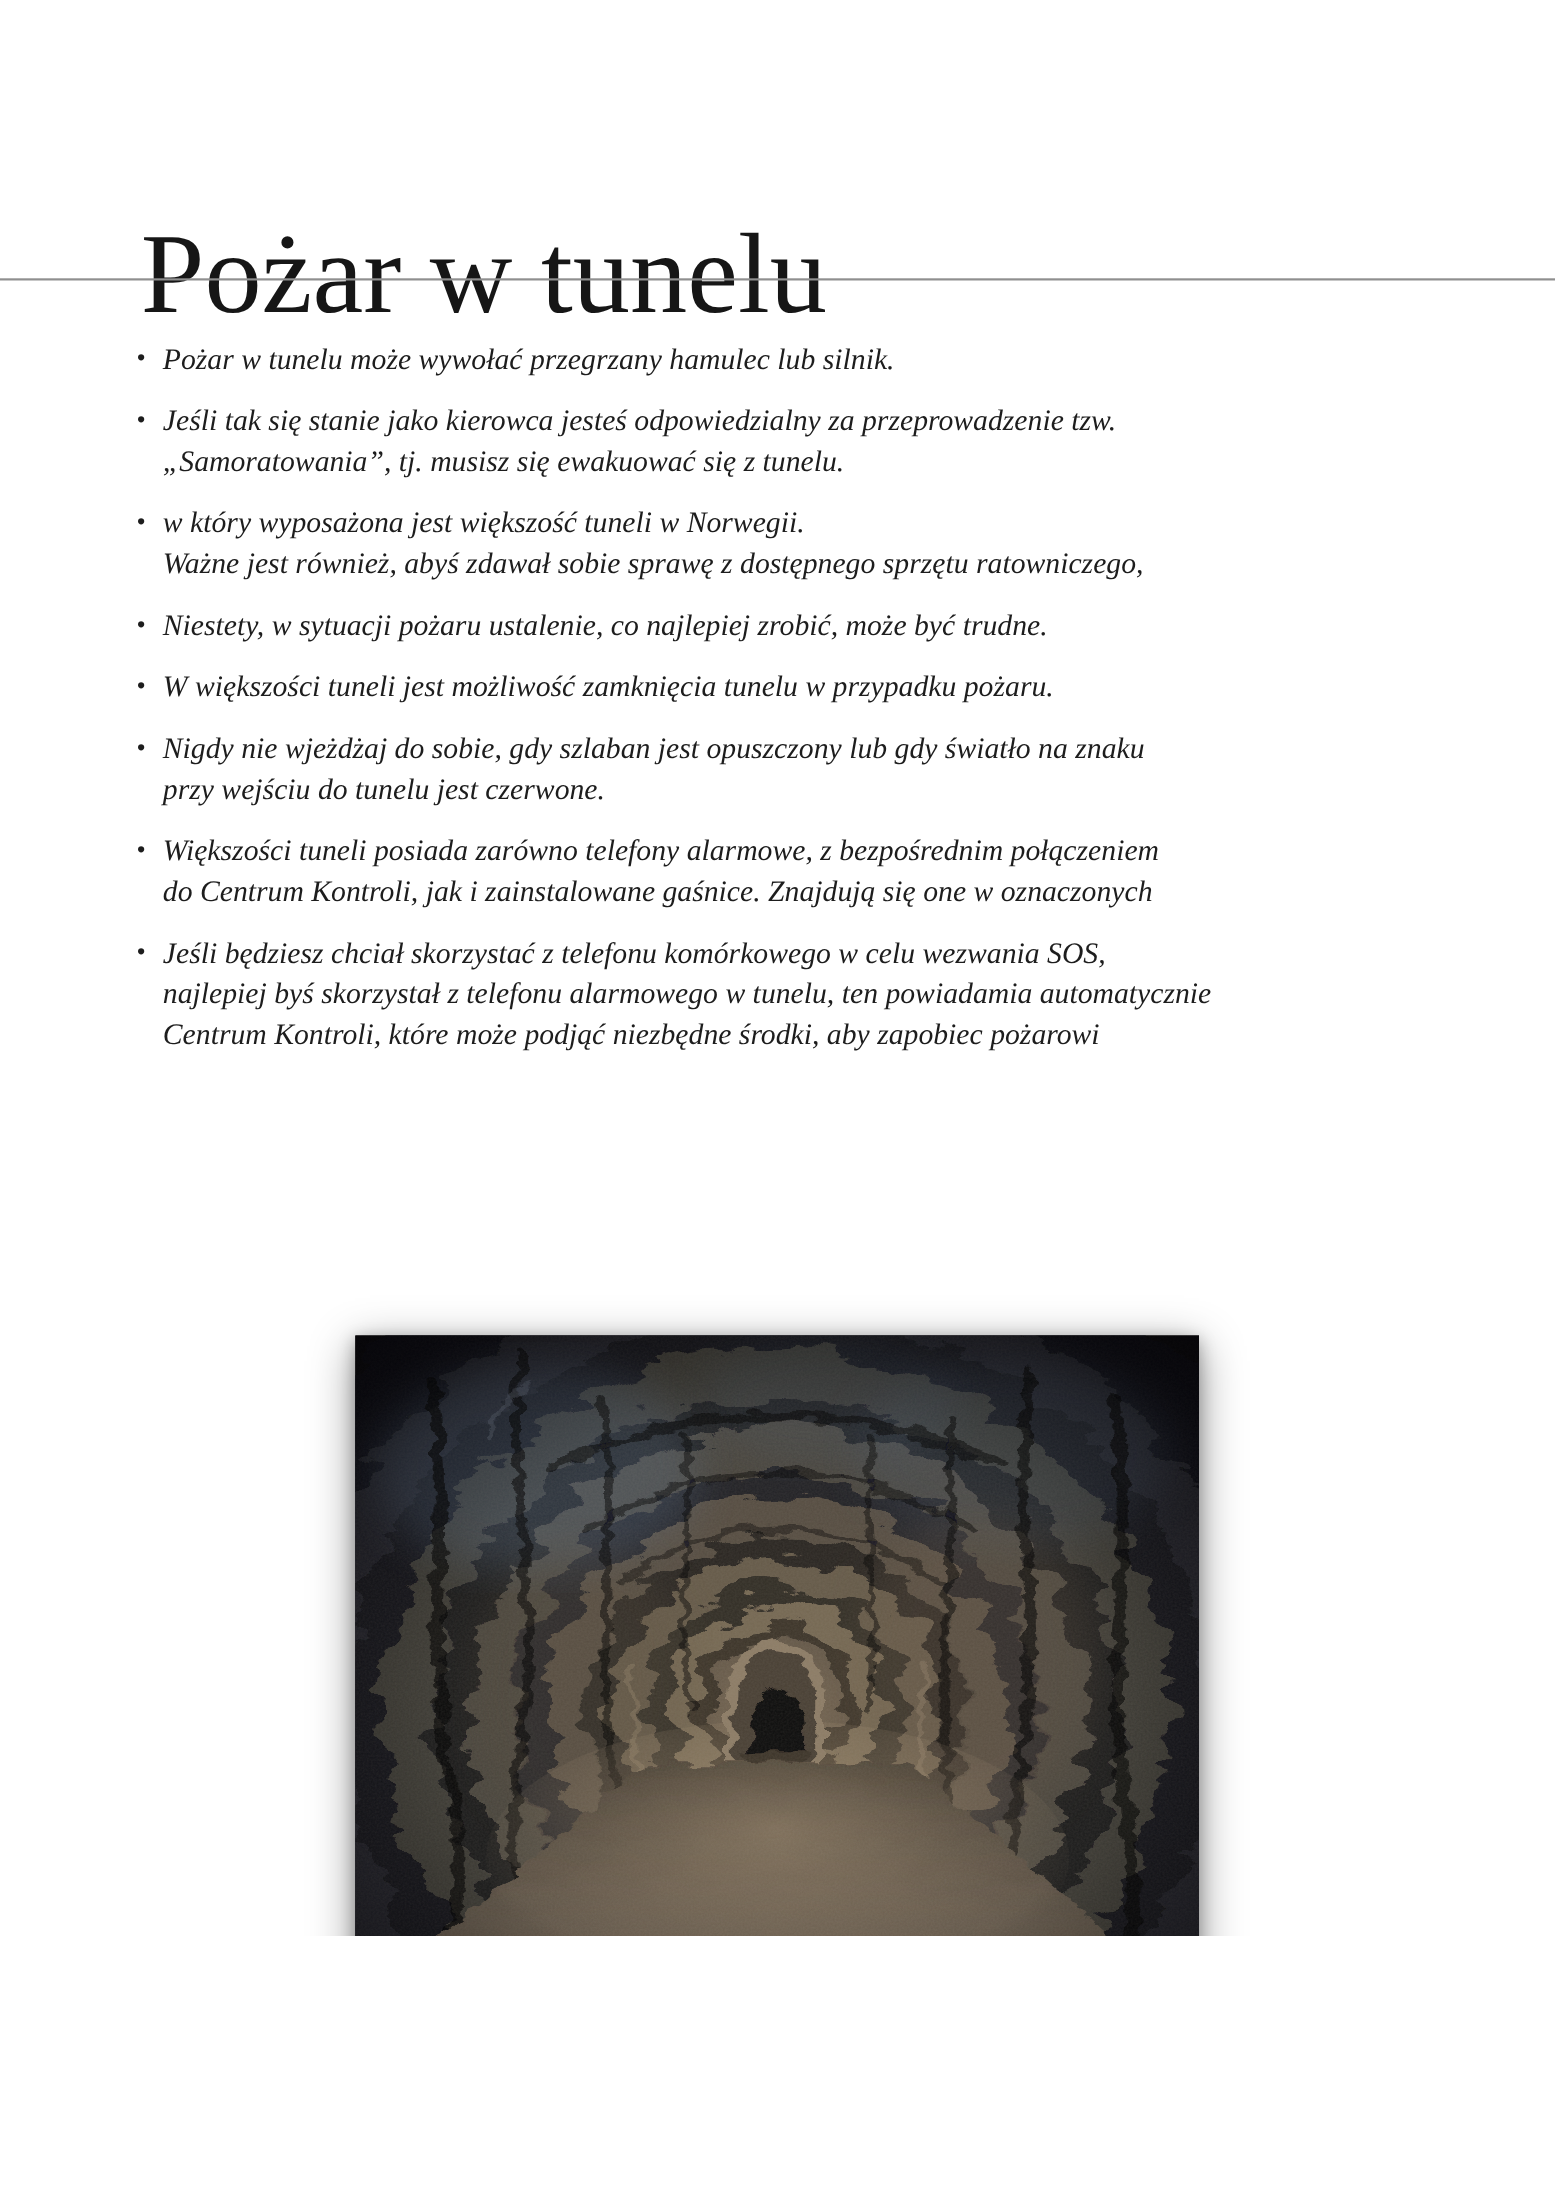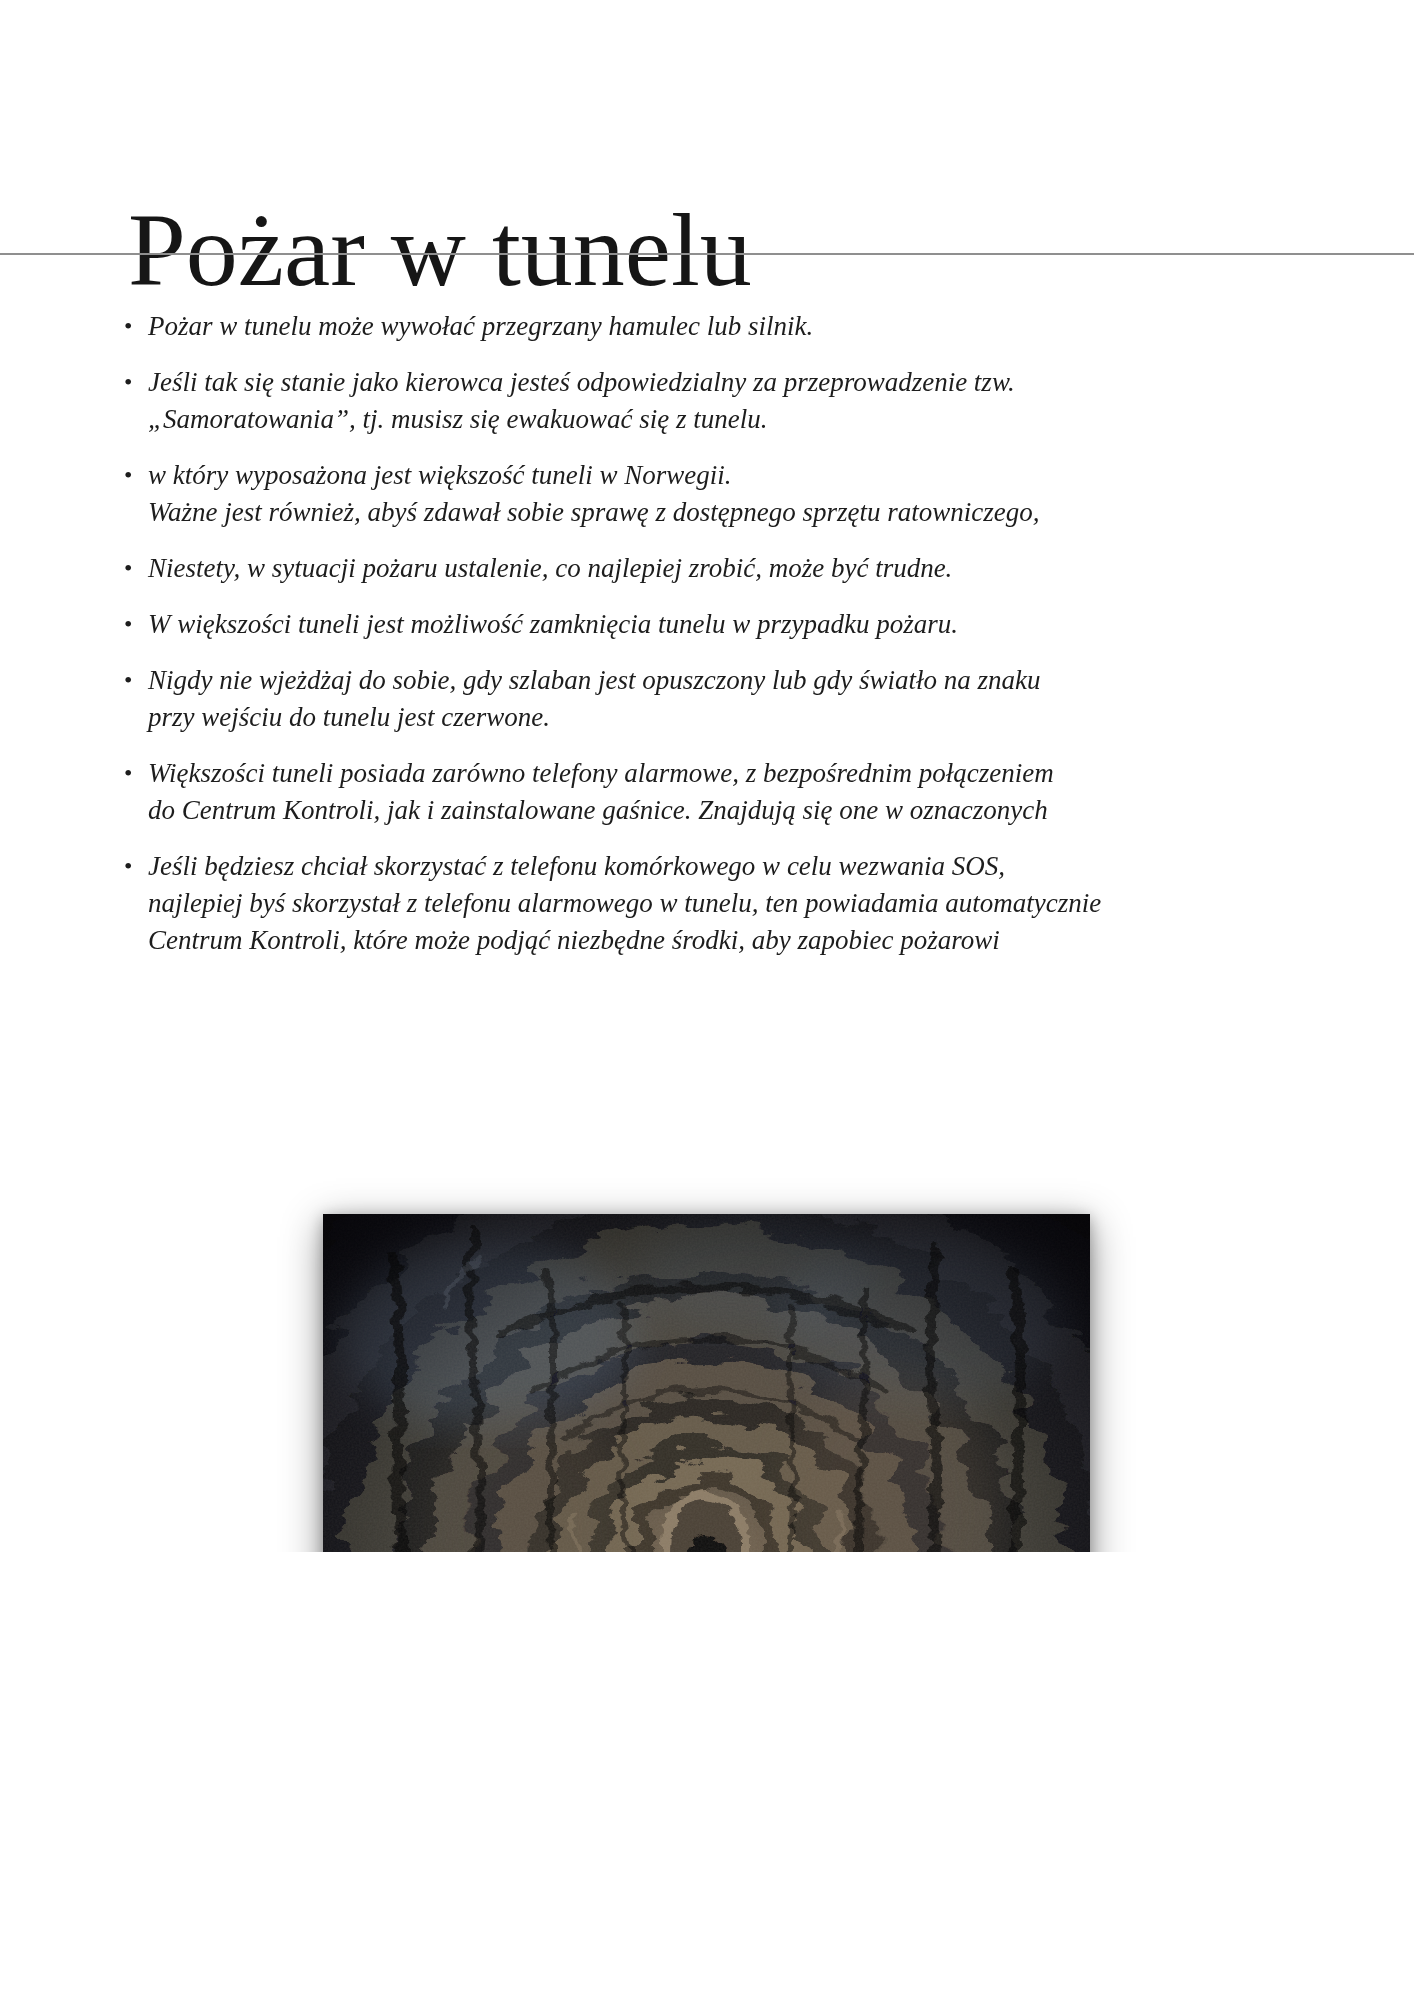--- a/index.html
+++ b/index.html
@@ -1,18 +1,18 @@
 <!DOCTYPE html>
 <html lang="pl"><head>
 <meta charset="utf-8">
 <style>
   html,body{margin:0;padding:0;background:#ffffff;}
   .page{
     position:relative;
-    width:1414px;height:1552px;
+    width:1414px;height:1760px;
     background:#ffffff;
     font-family:"Liberation Serif", serif;
     overflow:hidden;
   }
   .title{
     position:absolute;
     left:128px;top:128px;
     font-size:104px;line-height:1;
     font-weight:400;
     color:#161616;

